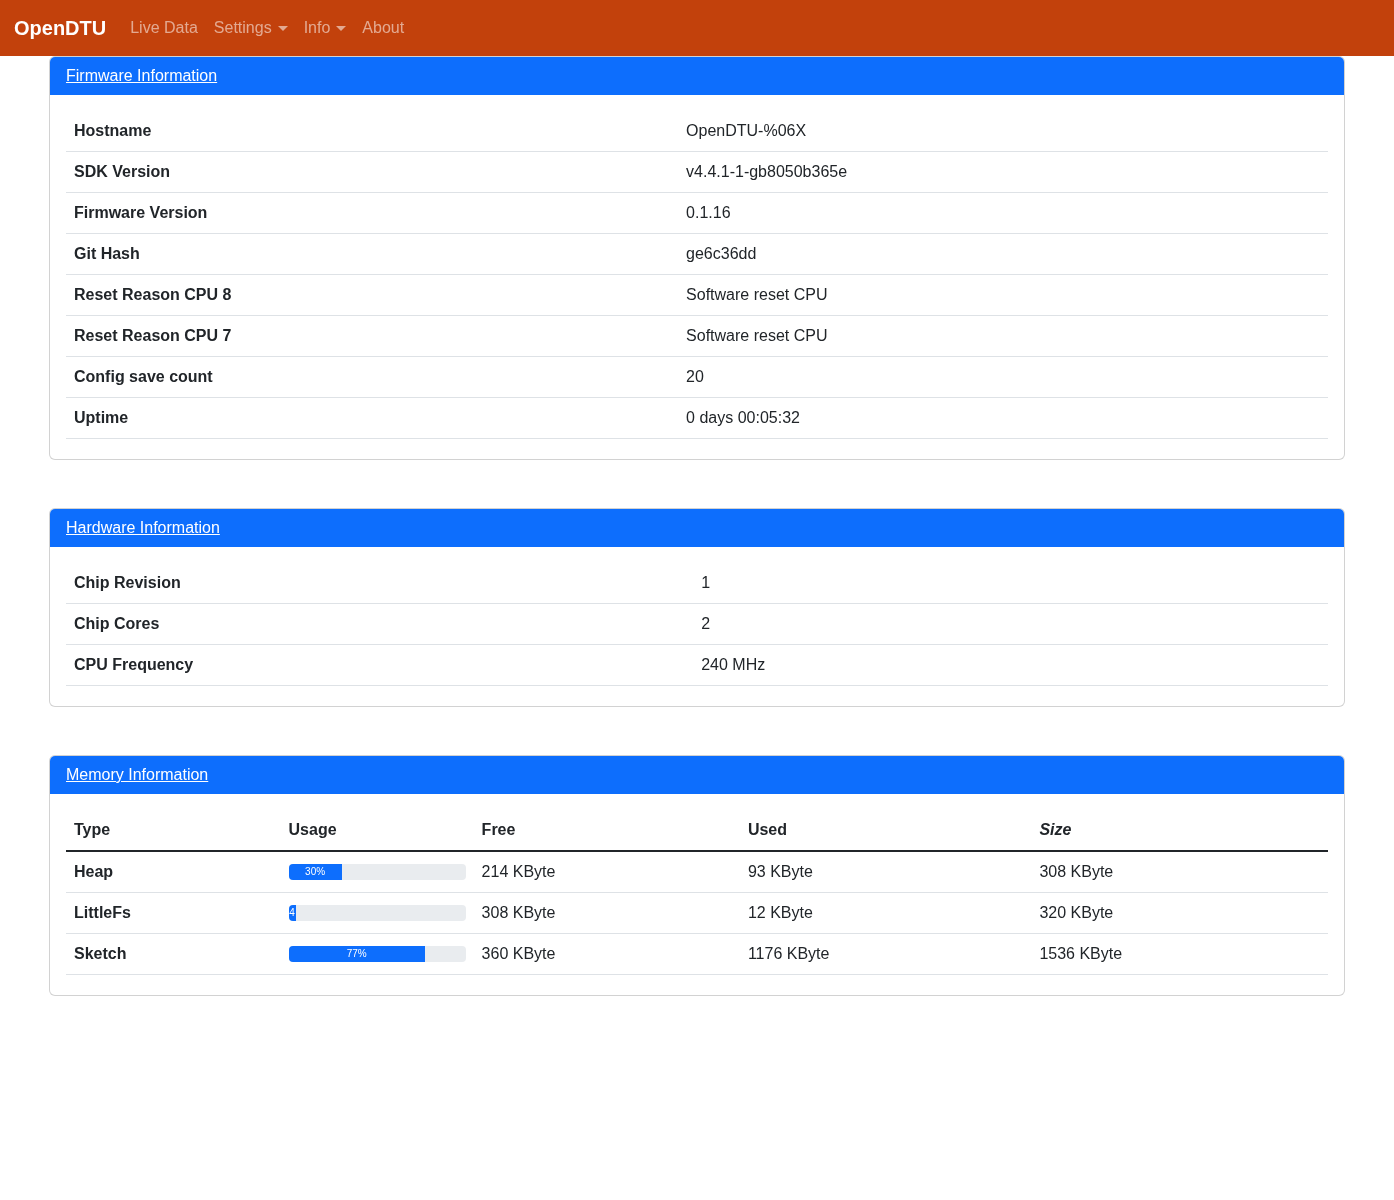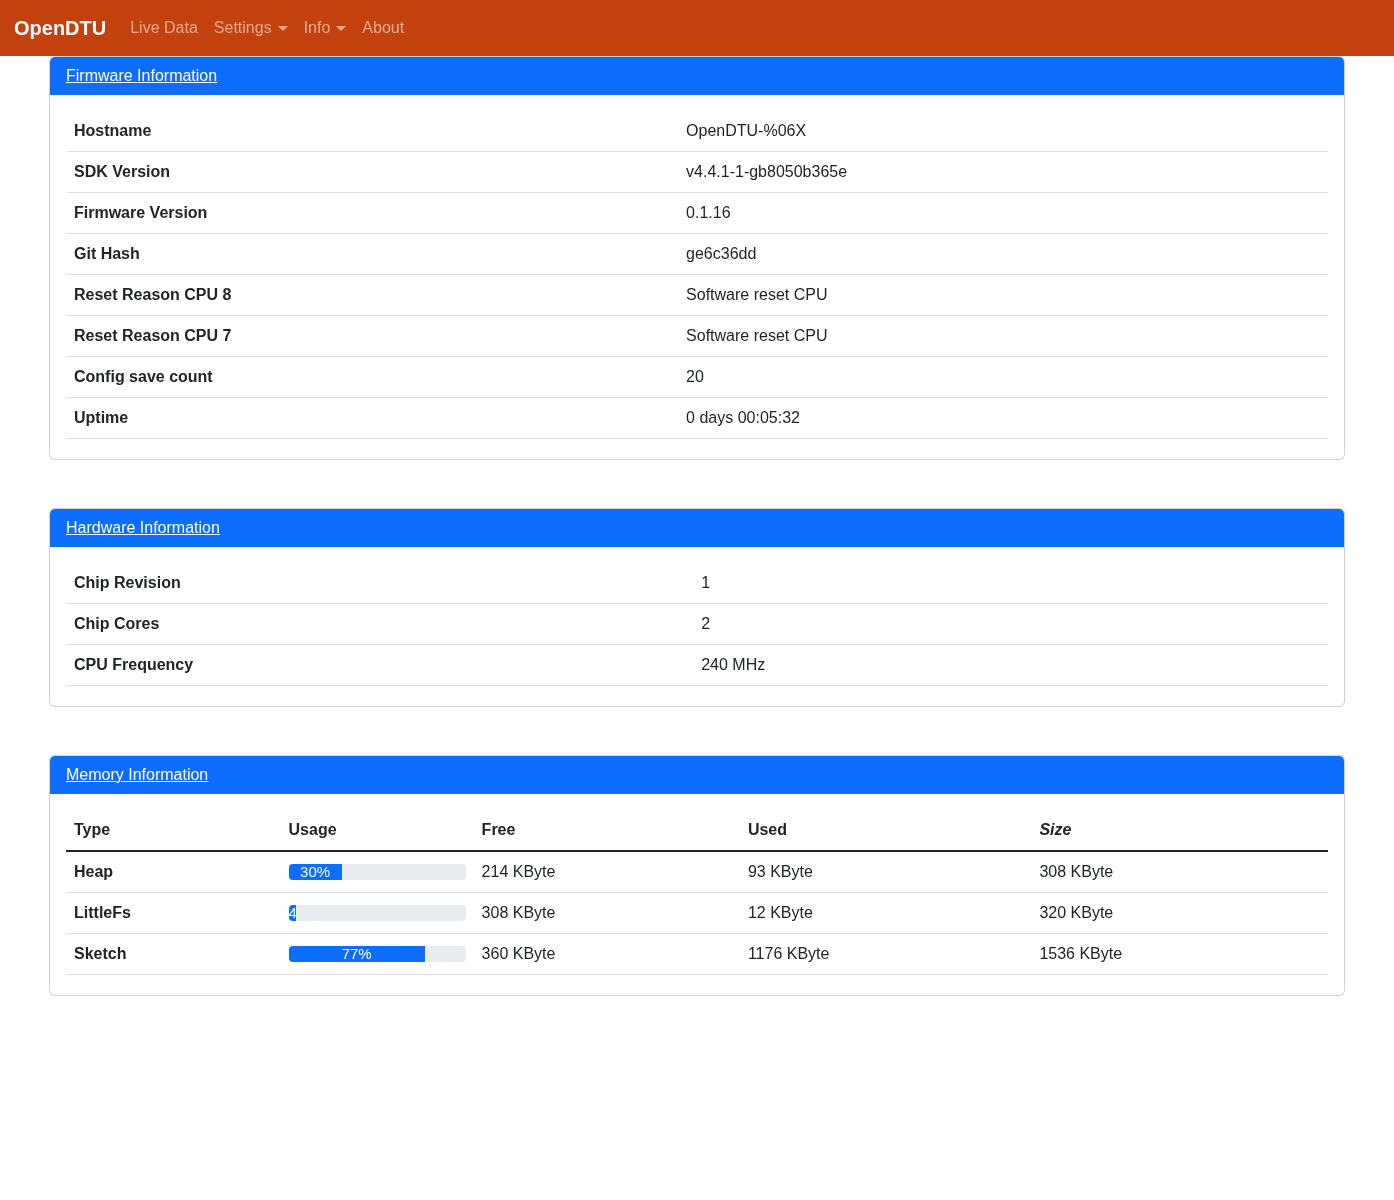--- a/index.html
+++ b/index.html
@@ -118,21 +118,21 @@
     background: #e9ecef;
     border-radius: 4px;
     height: 16px;
     overflow: hidden;
     width: 100%;
   }
   .progress-bar {
     background: #0d6efd;
     color: #ffffff;
     height: 100%;
-    font-size: 15px;
+    font-size: 10px;
     line-height: 16px;
     text-align: center;
     white-space: nowrap;
   }
 </style>
 </head>
 <body>
 
 <nav class="navbar">
   <a class="navbar-brand">OpenDTU</a>

